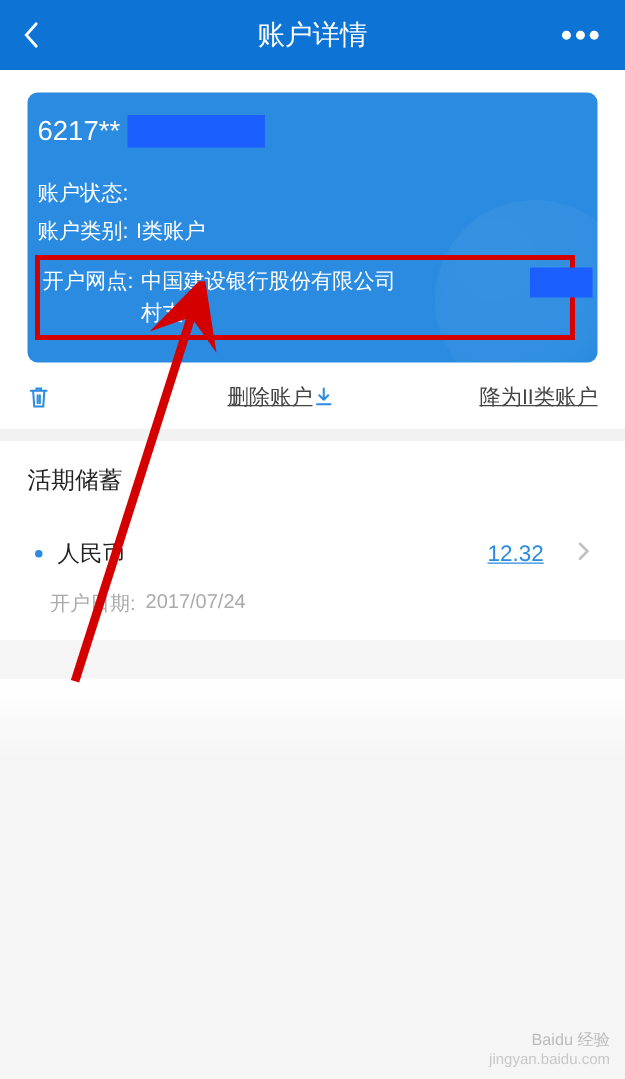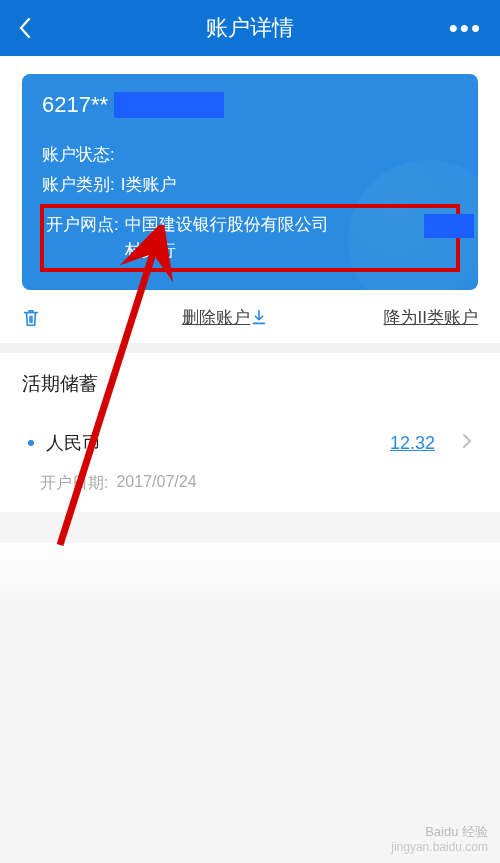--- a/index.html
+++ b/index.html
@@ -38,21 +38,21 @@
       justify-content: flex-end;
       align-items: center;
       font-size: 26px;
       letter-spacing: 2px;
     }
     .content { background: #fff; padding-bottom: 0; }
     .card-wrap { padding: 18px 22px 0 22px; }
     .card {
       background: #2a8be0;
       border-radius: 8px;
-      padding: 18px 20px 20px 20px;
+      padding: 18px 20px 20px 8px;
       color: #fff;
       position: relative;
       overflow: hidden;
     }
     .card-watermark {
       position: absolute;
       right: -30px;
       bottom: -30px;
       width: 160px;
       height: 160px;

